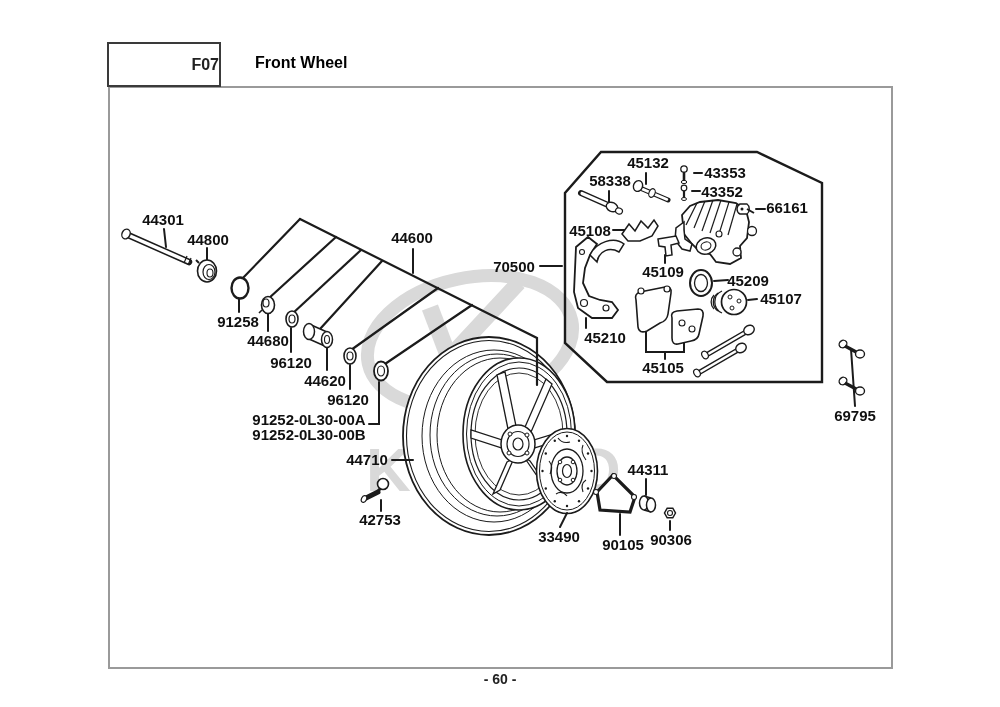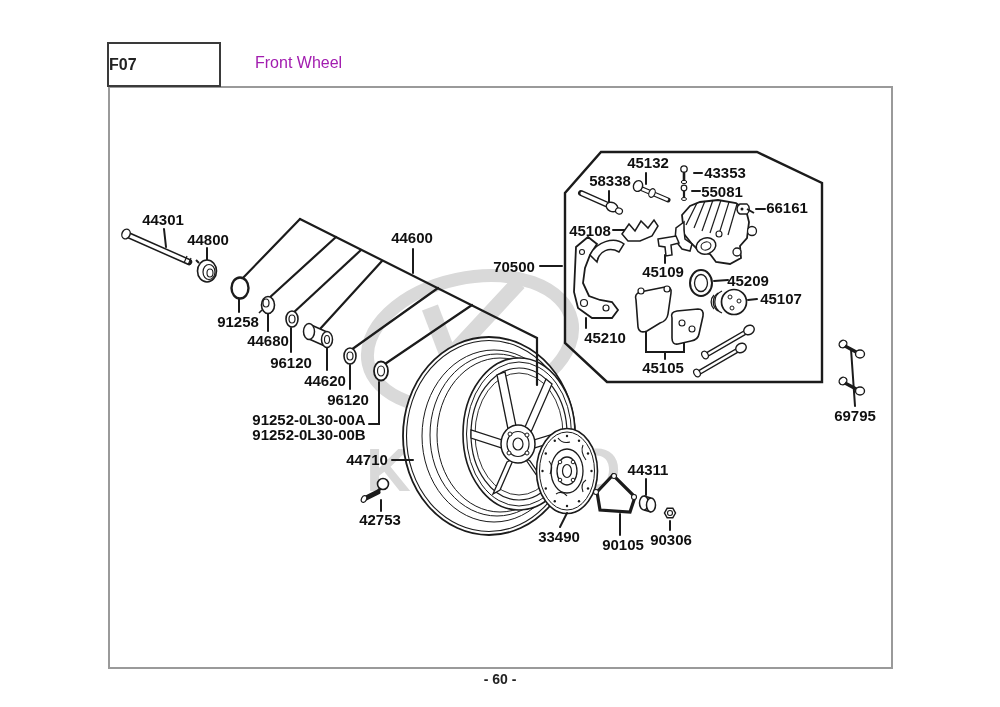--- a/index.html
+++ b/index.html
@@ -2,24 +2,24 @@
 <html><head>
 <meta charset="utf-8">
 <style>
   html,body{margin:0;padding:0;background:#fff;}
   .page{position:relative;width:1000px;height:707px;background:#ffffff;
         font-family:"Liberation Sans",sans-serif;overflow:hidden;}
   .frame{position:absolute;left:108px;top:86px;width:785px;height:583px;
          border:2px solid #9a9a9a;box-sizing:border-box;background:transparent;}
   .hdr-code{position:absolute;left:107px;top:42px;width:114px;height:45px;
             border:2px solid #3a3a3a;background:#fff;box-sizing:border-box;
-            display:flex;align-items:center;justify-content:flex-start;
+            display:flex;align-items:center;justify-content:flex-end;
             font-weight:bold;font-size:16px;color:#222;z-index:6;}
-  .hdr-title{position:absolute;left:255px;top:54px;font-weight:normal;font-size:16px;
-             color:#a21caf;z-index:6;}
+  .hdr-title{position:absolute;left:255px;top:54px;font-weight:bold;font-size:16px;
+             color:#000000;z-index:6;}
   .pageno{position:absolute;left:0;top:671px;width:1000px;text-align:center;
           font-weight:bold;font-size:14px;color:#222;z-index:6;}
   svg.art{position:absolute;left:0;top:0;z-index:3;}
   .plabel{position:absolute;transform:translateX(-50%);font-weight:bold;font-size:15px;
           color:#101010;white-space:nowrap;z-index:5;line-height:15px;}
 </style>
 </head>
 <body>
 
 <div class="page">
@@ -331,21 +331,21 @@
   <div class="plabel" style="left:348px;top:392px">96120</div>
   <div class="plabel" style="left:309px;top:412px">91252-0L30-00A</div>
   <div class="plabel" style="left:309px;top:427px">91252-0L30-00B</div>
   <div class="plabel" style="left:367px;top:452px">44710</div>
   <div class="plabel" style="left:380px;top:512px">42753</div>
   <div class="plabel" style="left:412px;top:230px">44600</div>
   <div class="plabel" style="left:514px;top:259px">70500</div>
   <div class="plabel" style="left:610px;top:173px">58338</div>
   <div class="plabel" style="left:648px;top:155px">45132</div>
   <div class="plabel" style="left:725px;top:165px">43353</div>
-  <div class="plabel" style="left:722px;top:184px">55081</div>
+  <div class="plabel" style="left:722px;top:184px">43352</div>
   <div class="plabel" style="left:787px;top:200px">66161</div>
   <div class="plabel" style="left:590px;top:223px">45108</div>
   <div class="plabel" style="left:663px;top:264px">45109</div>
   <div class="plabel" style="left:748px;top:273px">45209</div>
   <div class="plabel" style="left:781px;top:291px">45107</div>
   <div class="plabel" style="left:605px;top:330px">45210</div>
   <div class="plabel" style="left:663px;top:360px">45105</div>
   <div class="plabel" style="left:855px;top:408px">69795</div>
   <div class="plabel" style="left:559px;top:529px">33490</div>
   <div class="plabel" style="left:623px;top:537px">90105</div>

